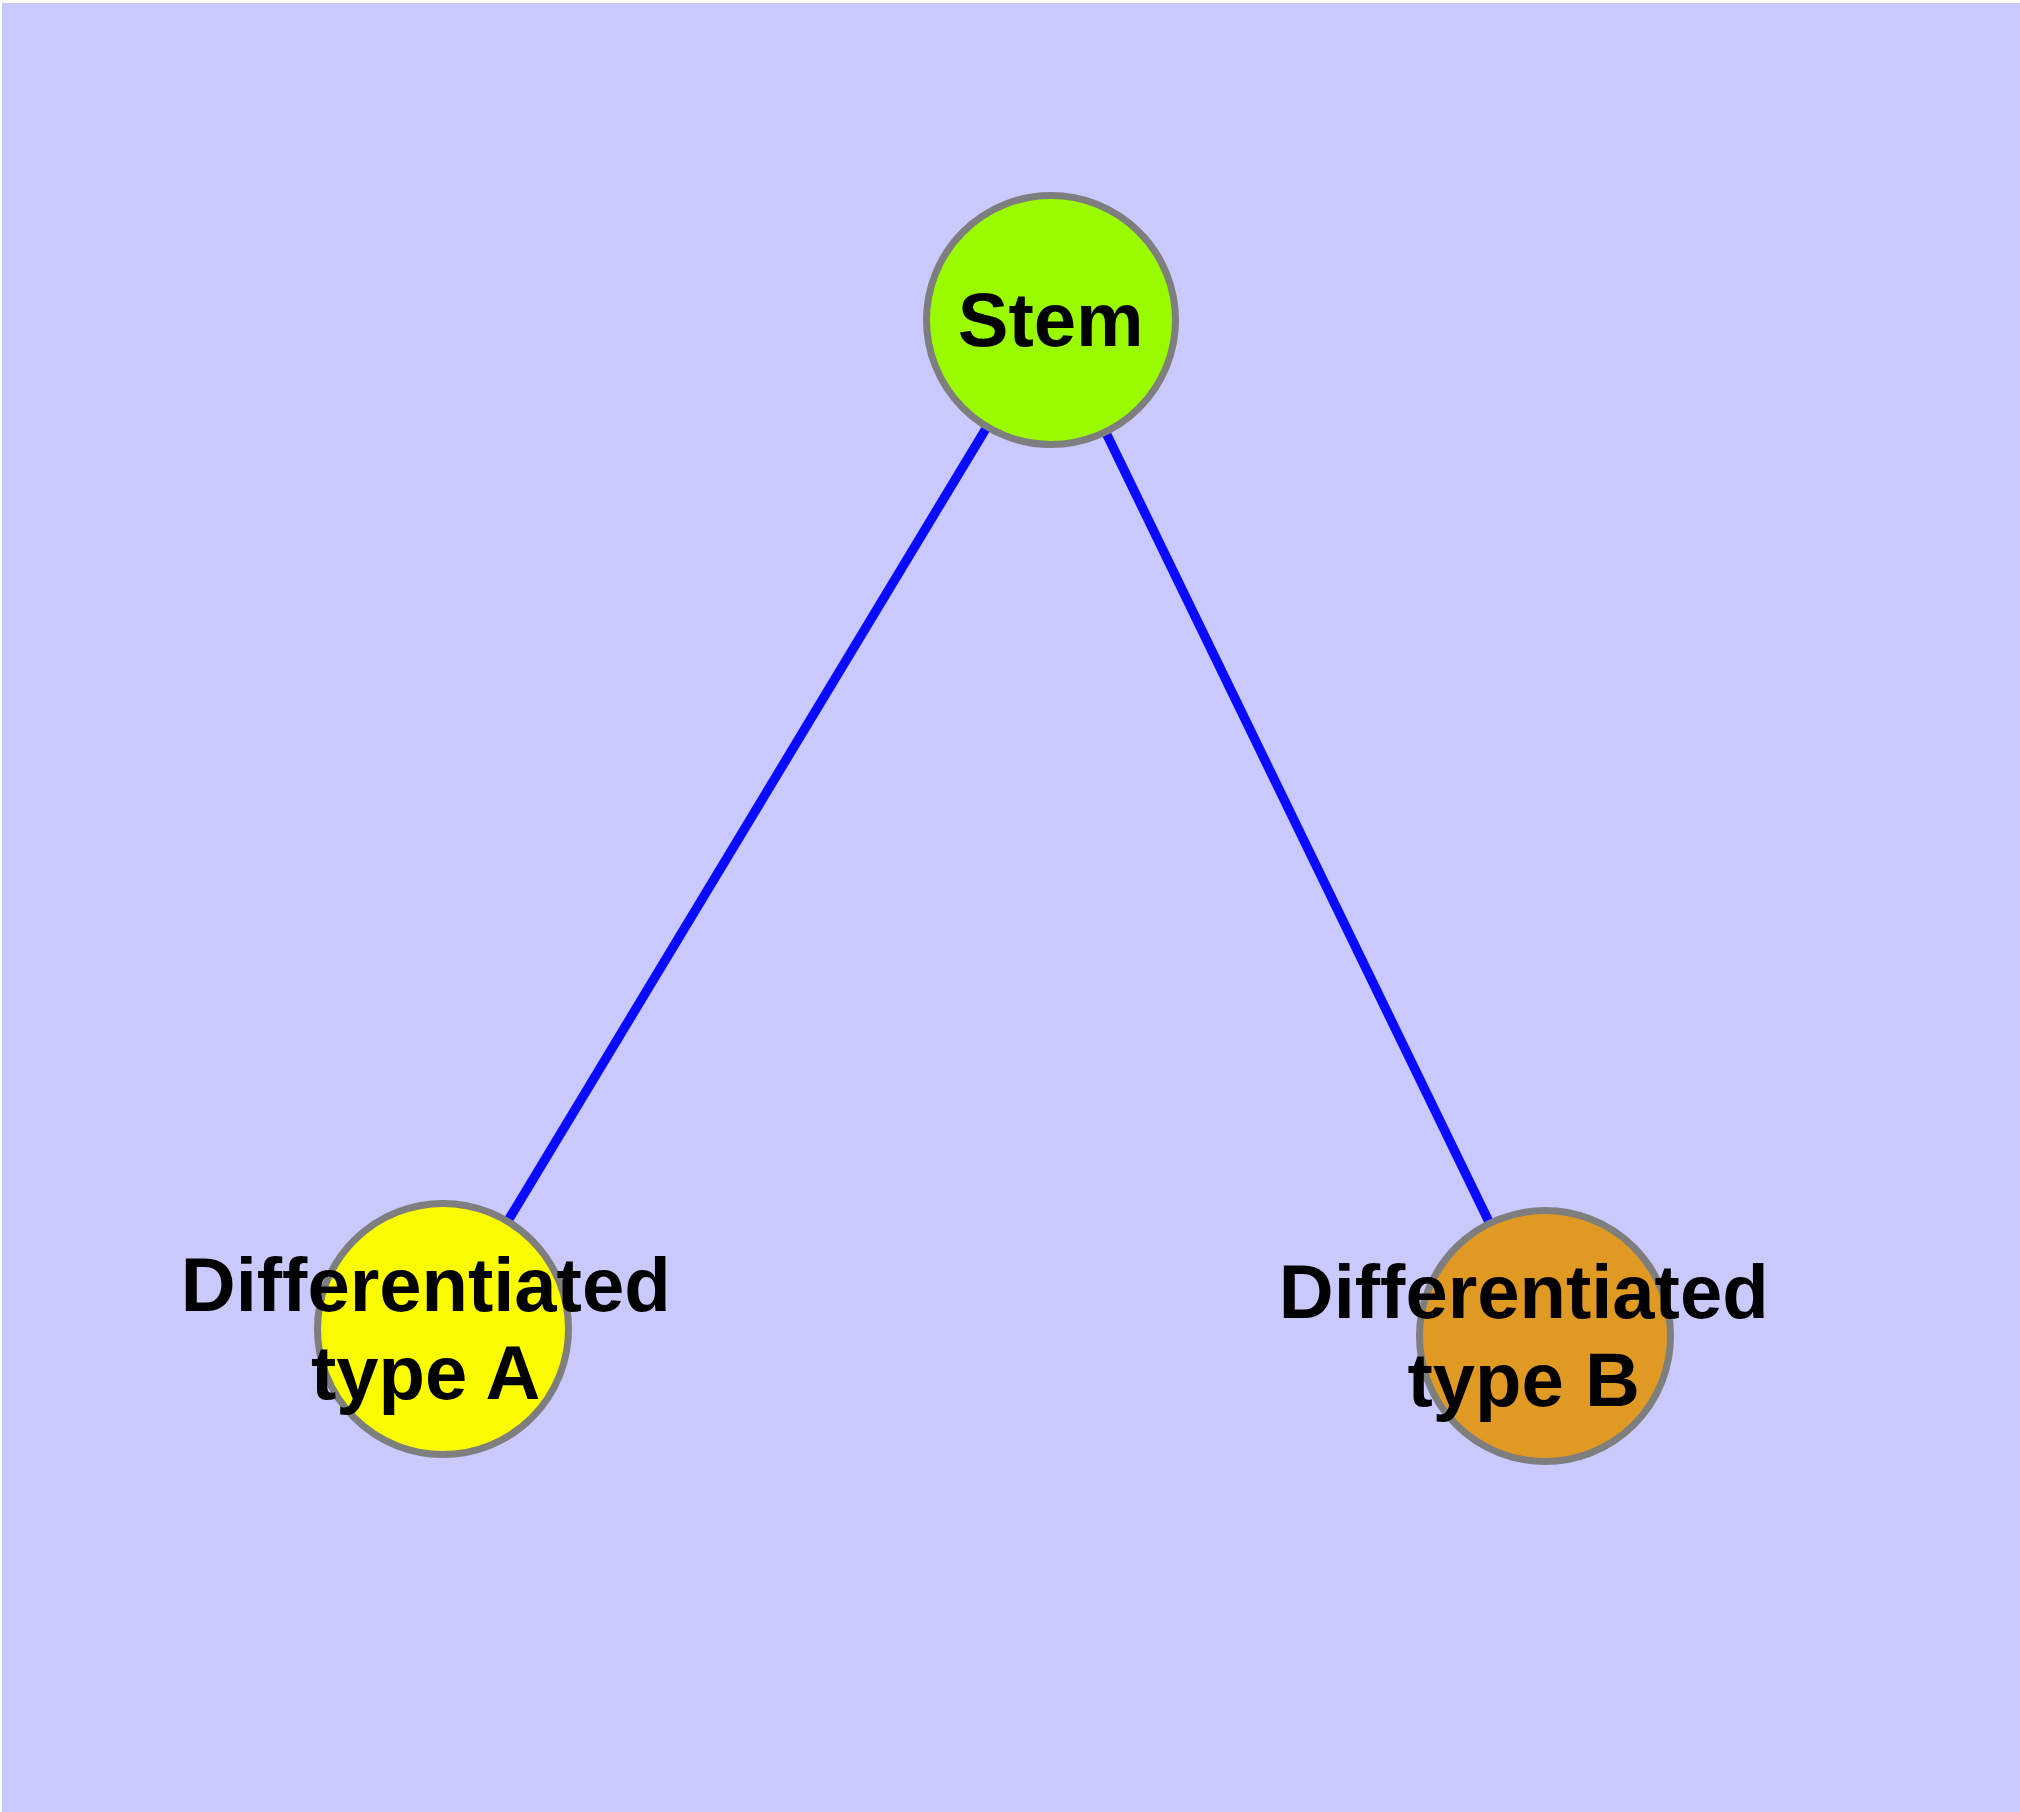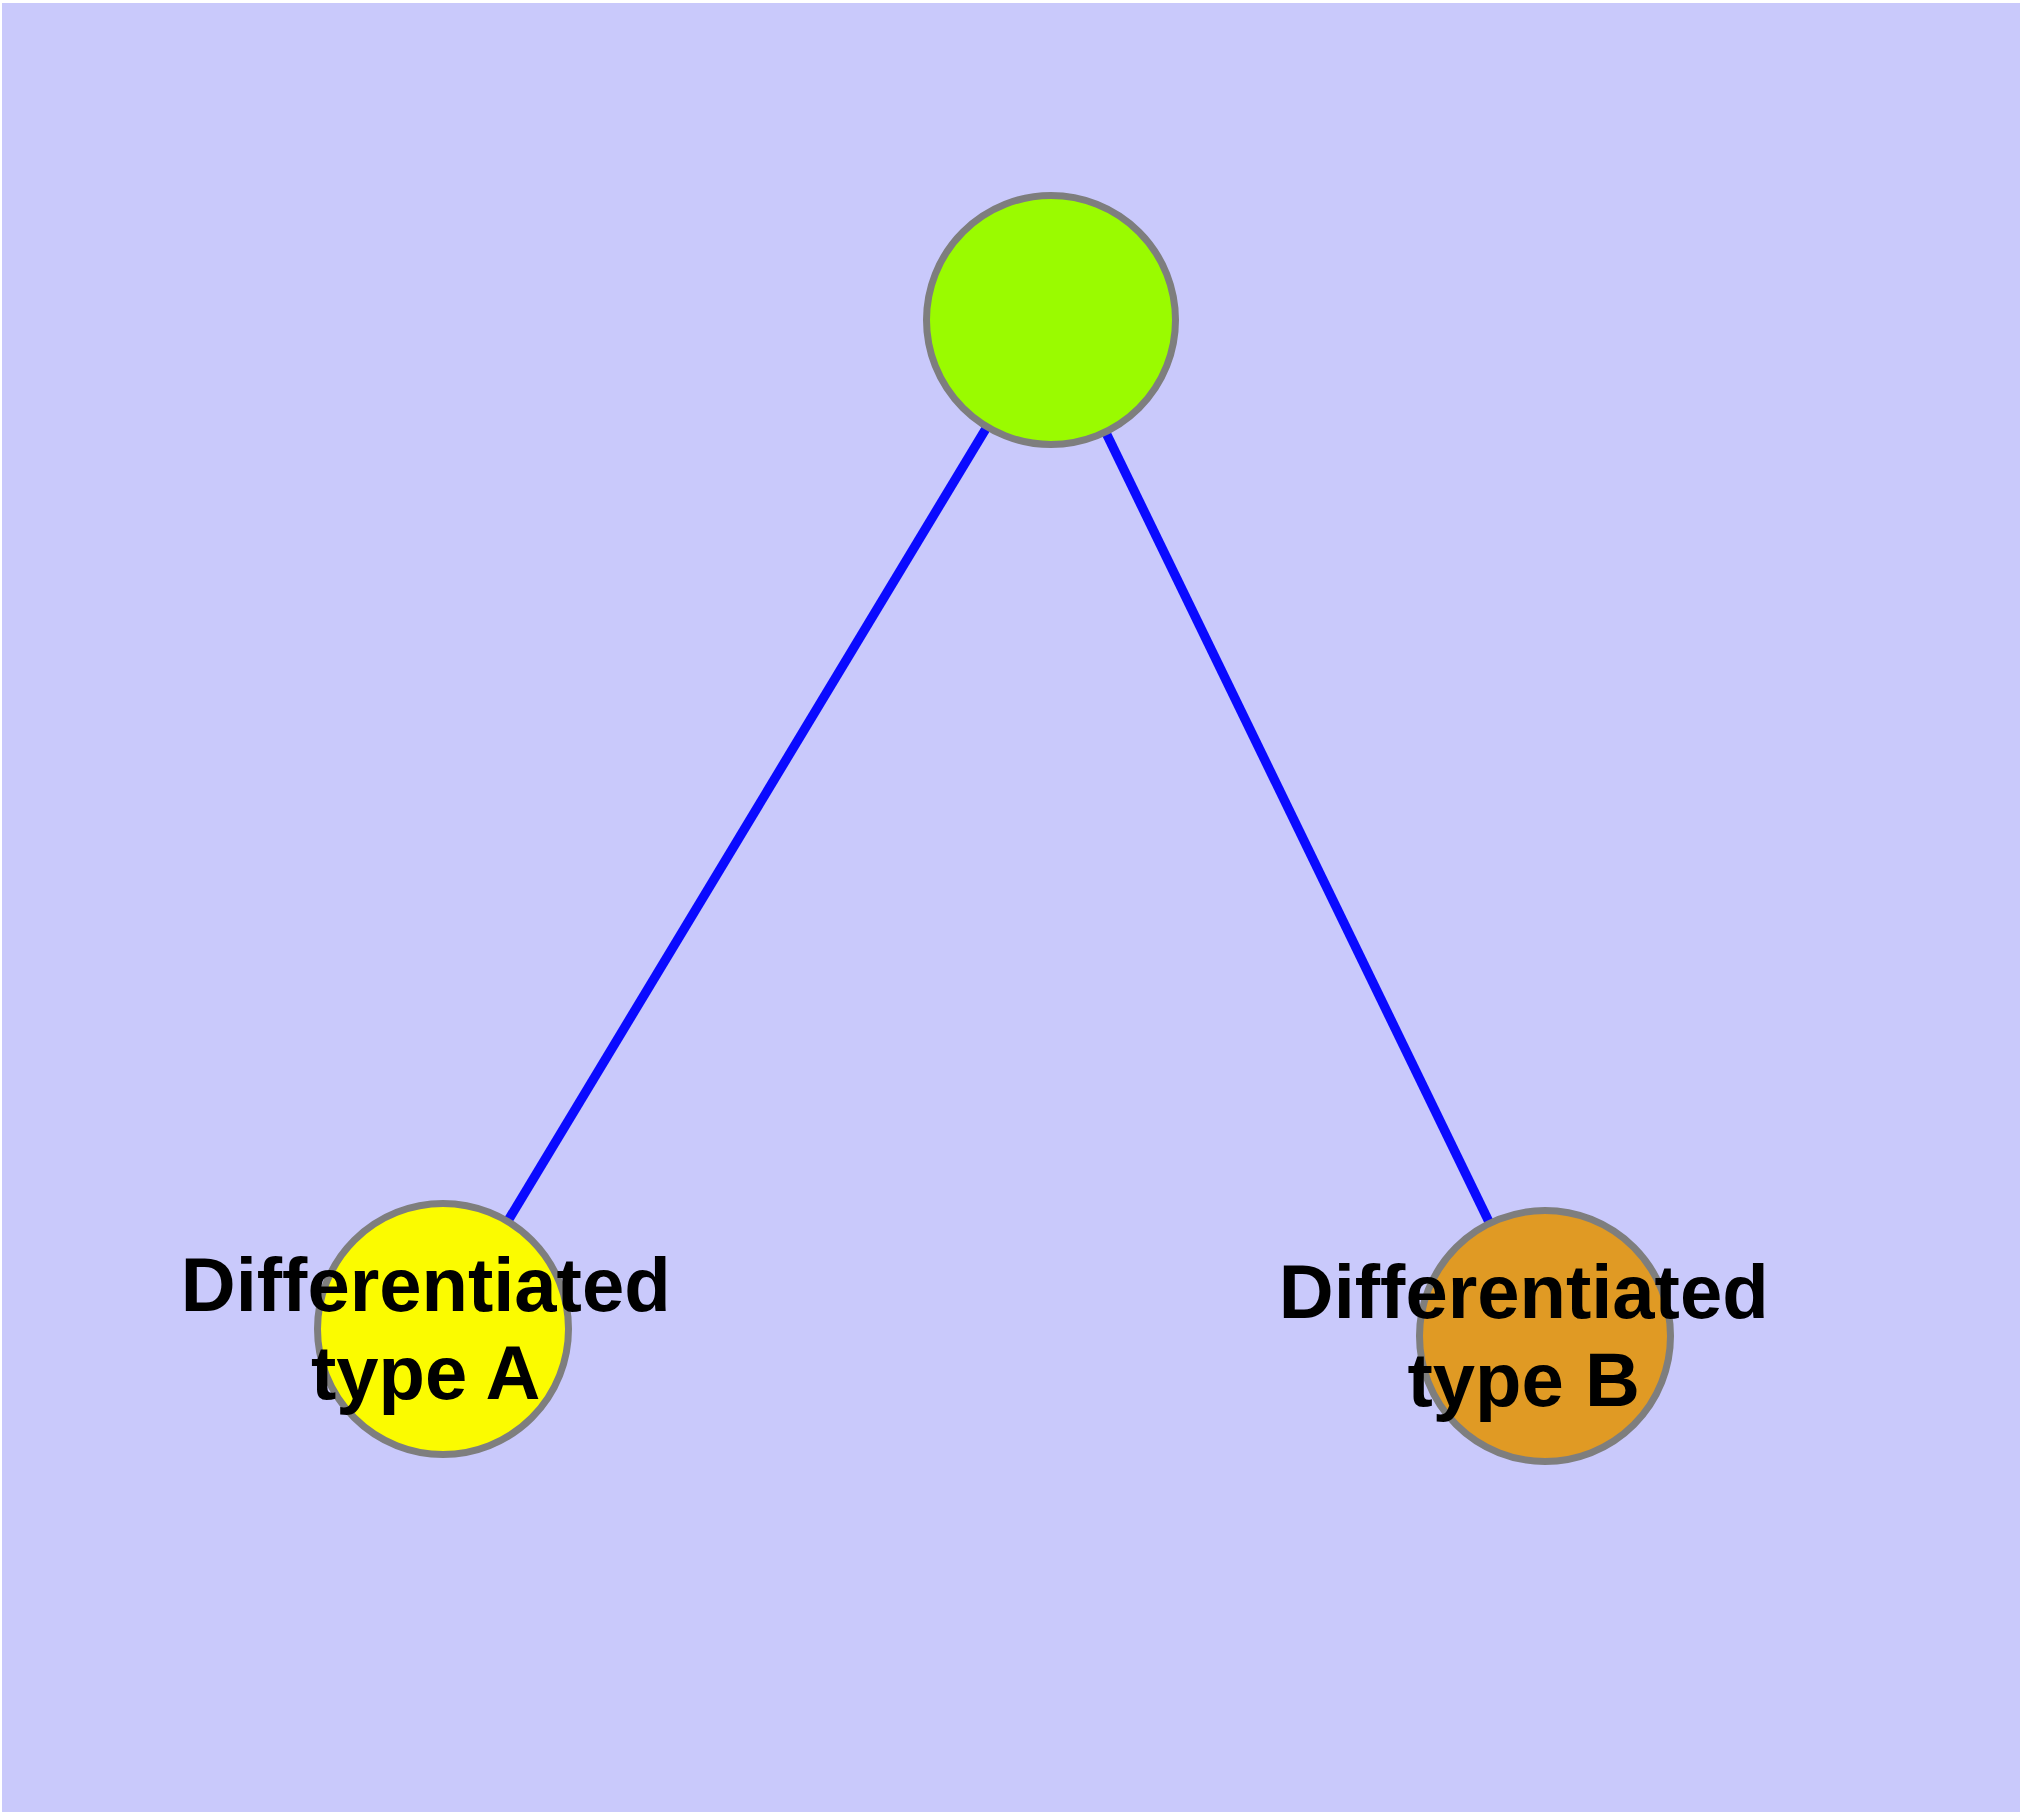--- a/index.html
+++ b/index.html
@@ -48,19 +48,20 @@
 
   <svg class="edges-layer" viewBox="0 0 2382 2135" width="2019" height="1810">
       <line x1="1238" y1="374" x2="520" y2="1564" stroke="#0A0AFF" stroke-width="11"></line>
       <line x1="1238" y1="374" x2="1820" y2="1573" stroke="#0A0AFF" stroke-width="11"></line>
     </svg>
 
   <div class="node-circle" style="left: 921px; top: 189px; width: 256px; height: 256px; background: rgb(154, 251, 0); border: 7.6px solid rgb(126, 126, 126);"></div>
   <div class="node-circle" style="left: 312px; top: 1197px; width: 258px; height: 258px; background: rgb(251, 251, 0); border: 7.6px solid rgb(126, 126, 126);"></div>
   <div class="node-circle" style="left: 1414px; top: 1204px; width: 258px; height: 258px; background: rgb(224, 154, 36); border: 7.6px solid rgb(126, 126, 126);"></div>
 
+  <div class="node-label" style="left: 1049px; top: 317px; color: rgb(0, 0, 0);">Stem</div>
   <div class="node-label" style="left: 424px; top: 1326px; color: rgb(0, 0, 0);">Differentiated
 type A</div>
   <div class="node-label" style="left: 1522px; top: 1333px; color: rgb(0, 0, 0);">Differentiated
 type B</div>
 
 </div>
 
 
 </body></html>

